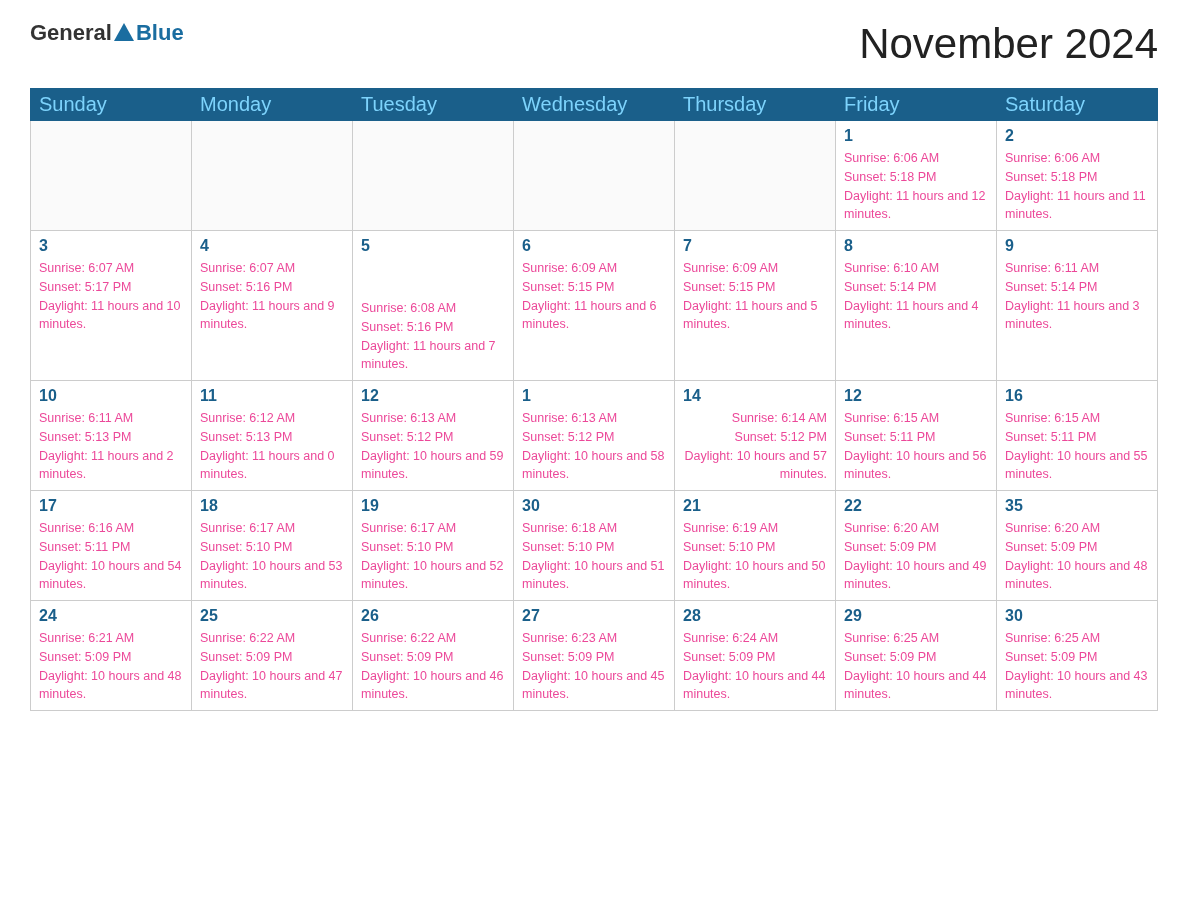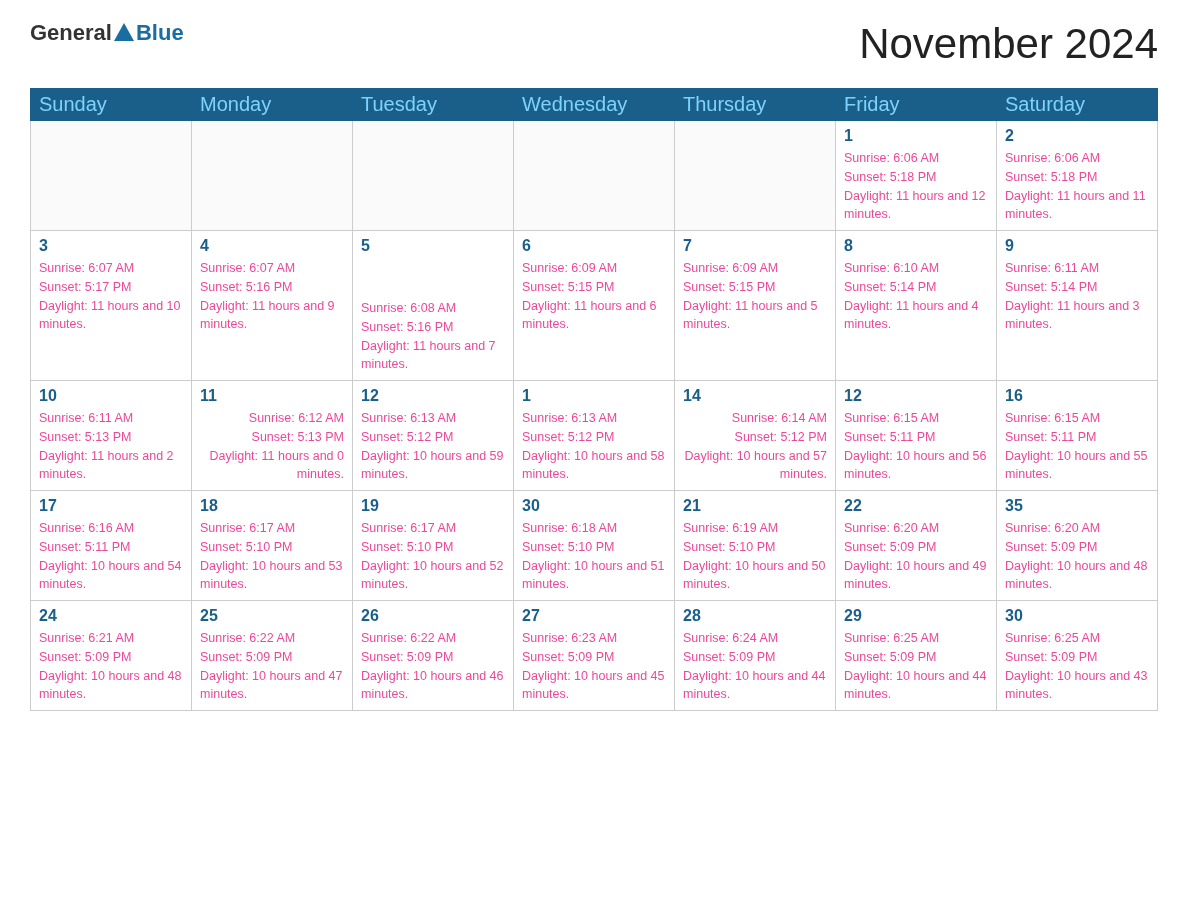--- a/index.html
+++ b/index.html
@@ -192,21 +192,21 @@
       </tr>
       <tr class="week-row">
         <td>
           <span class="day-number">10</span>
           <div class="day-info" style="white-space: pre-line;">Sunrise: 6:11 AM
 Sunset: 5:13 PM
 Daylight: 11 hours and 2 minutes.</div>
         </td>
         <td>
           <span class="day-number">11</span>
-          <div class="day-info" style="white-space: pre-line; text-align: right;">Sunrise: 6:12 AM
+          <div class="day-info" style="white-space: pre-line;">Sunrise: 6:12 AM
 Sunset: 5:13 PM
 Daylight: 11 hours and 0 minutes.</div>
         </td>
         <td>
           <span class="day-number">12</span>
           <div class="day-info" style="white-space: pre-line;">Sunrise: 6:13 AM
 Sunset: 5:12 PM
 Daylight: 10 hours and 59 minutes.</div>
         </td>
         <td>

